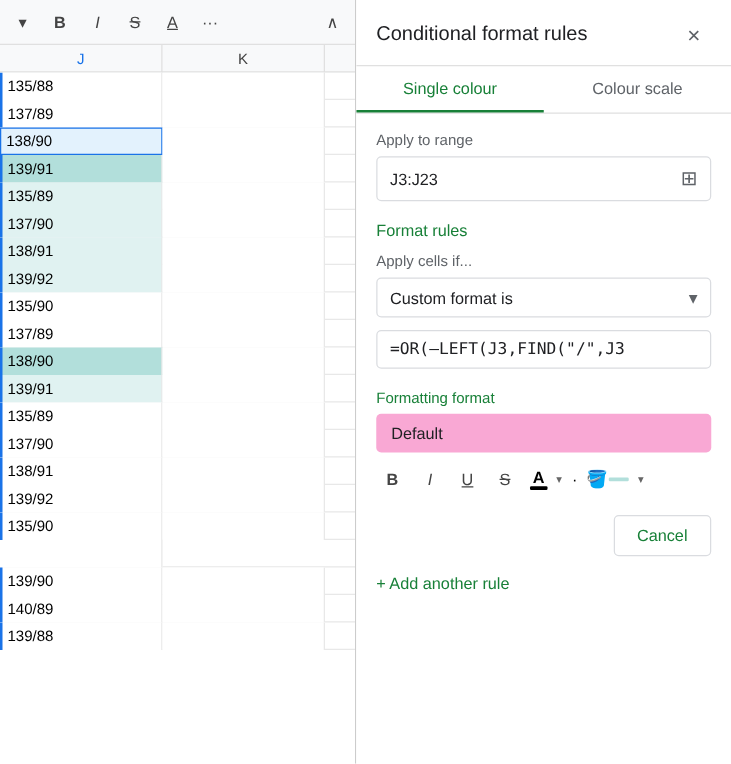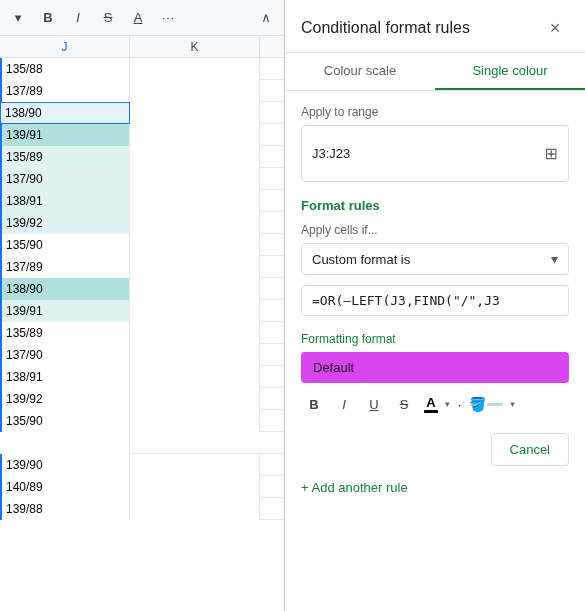--- a/index.html
+++ b/index.html
@@ -151,37 +151,37 @@
       color: #5f6368;
       margin-bottom: 6px;
       font-weight: 500;
     }
 
     .range-input-row {
       display: flex;
       align-items: center;
       border: 1px solid #dadce0;
       border-radius: 4px;
-      padding: 18px 10px;
+      padding: 7px 10px;
       margin-bottom: 16px;
       background: #fff;
     }
     .range-value {
       flex: 1;
       font-size: 13px;
       color: #202124;
     }
     .range-icon {
       color: #5f6368;
       font-size: 16px;
     }
 
     .format-rules-title {
       font-size: 13px;
-      font-weight: 700;
+      font-weight: 400;
       color: #188038;
       margin-bottom: 10px;
     }
 
     .dropdown-row {
       display: flex;
       align-items: center;
       border: 1px solid #dadce0;
       border-radius: 4px;
       padding: 7px 10px;
@@ -211,21 +211,21 @@
     }
 
     .formatting-style-label {
       font-size: 12px;
       color: #188038;
       margin-bottom: 6px;
       font-weight: 500;
     }
 
     .default-box {
-      background: #d946ef;
+      background: #f9a8d4;
       padding: 8px 12px;
       border-radius: 4px;
       font-size: 13px;
       color: #202124;
       font-weight: 500;
       margin-bottom: 8px;
     }
 
     .format-toolbar {
       display: flex;
@@ -481,22 +481,22 @@
   </div>
 </div>
 
 <div class="panel">
   <div class="panel-header">
     <span class="panel-title">Conditional format rules</span>
     <div class="close-btn">×</div>
   </div>
 
   <div class="tabs">
+    <div class="tab active">Single colour</div>
     <div class="tab">Colour scale</div>
-    <div class="tab active">Single colour</div>
   </div>
 
   <div class="panel-body">
     <div class="section-label">Apply to range</div>
     <div class="range-input-row">
       <span class="range-value">J3:J23</span>
       <span class="range-icon">⊞</span>
     </div>
 
     <div class="format-rules-title">Format rules</div>

